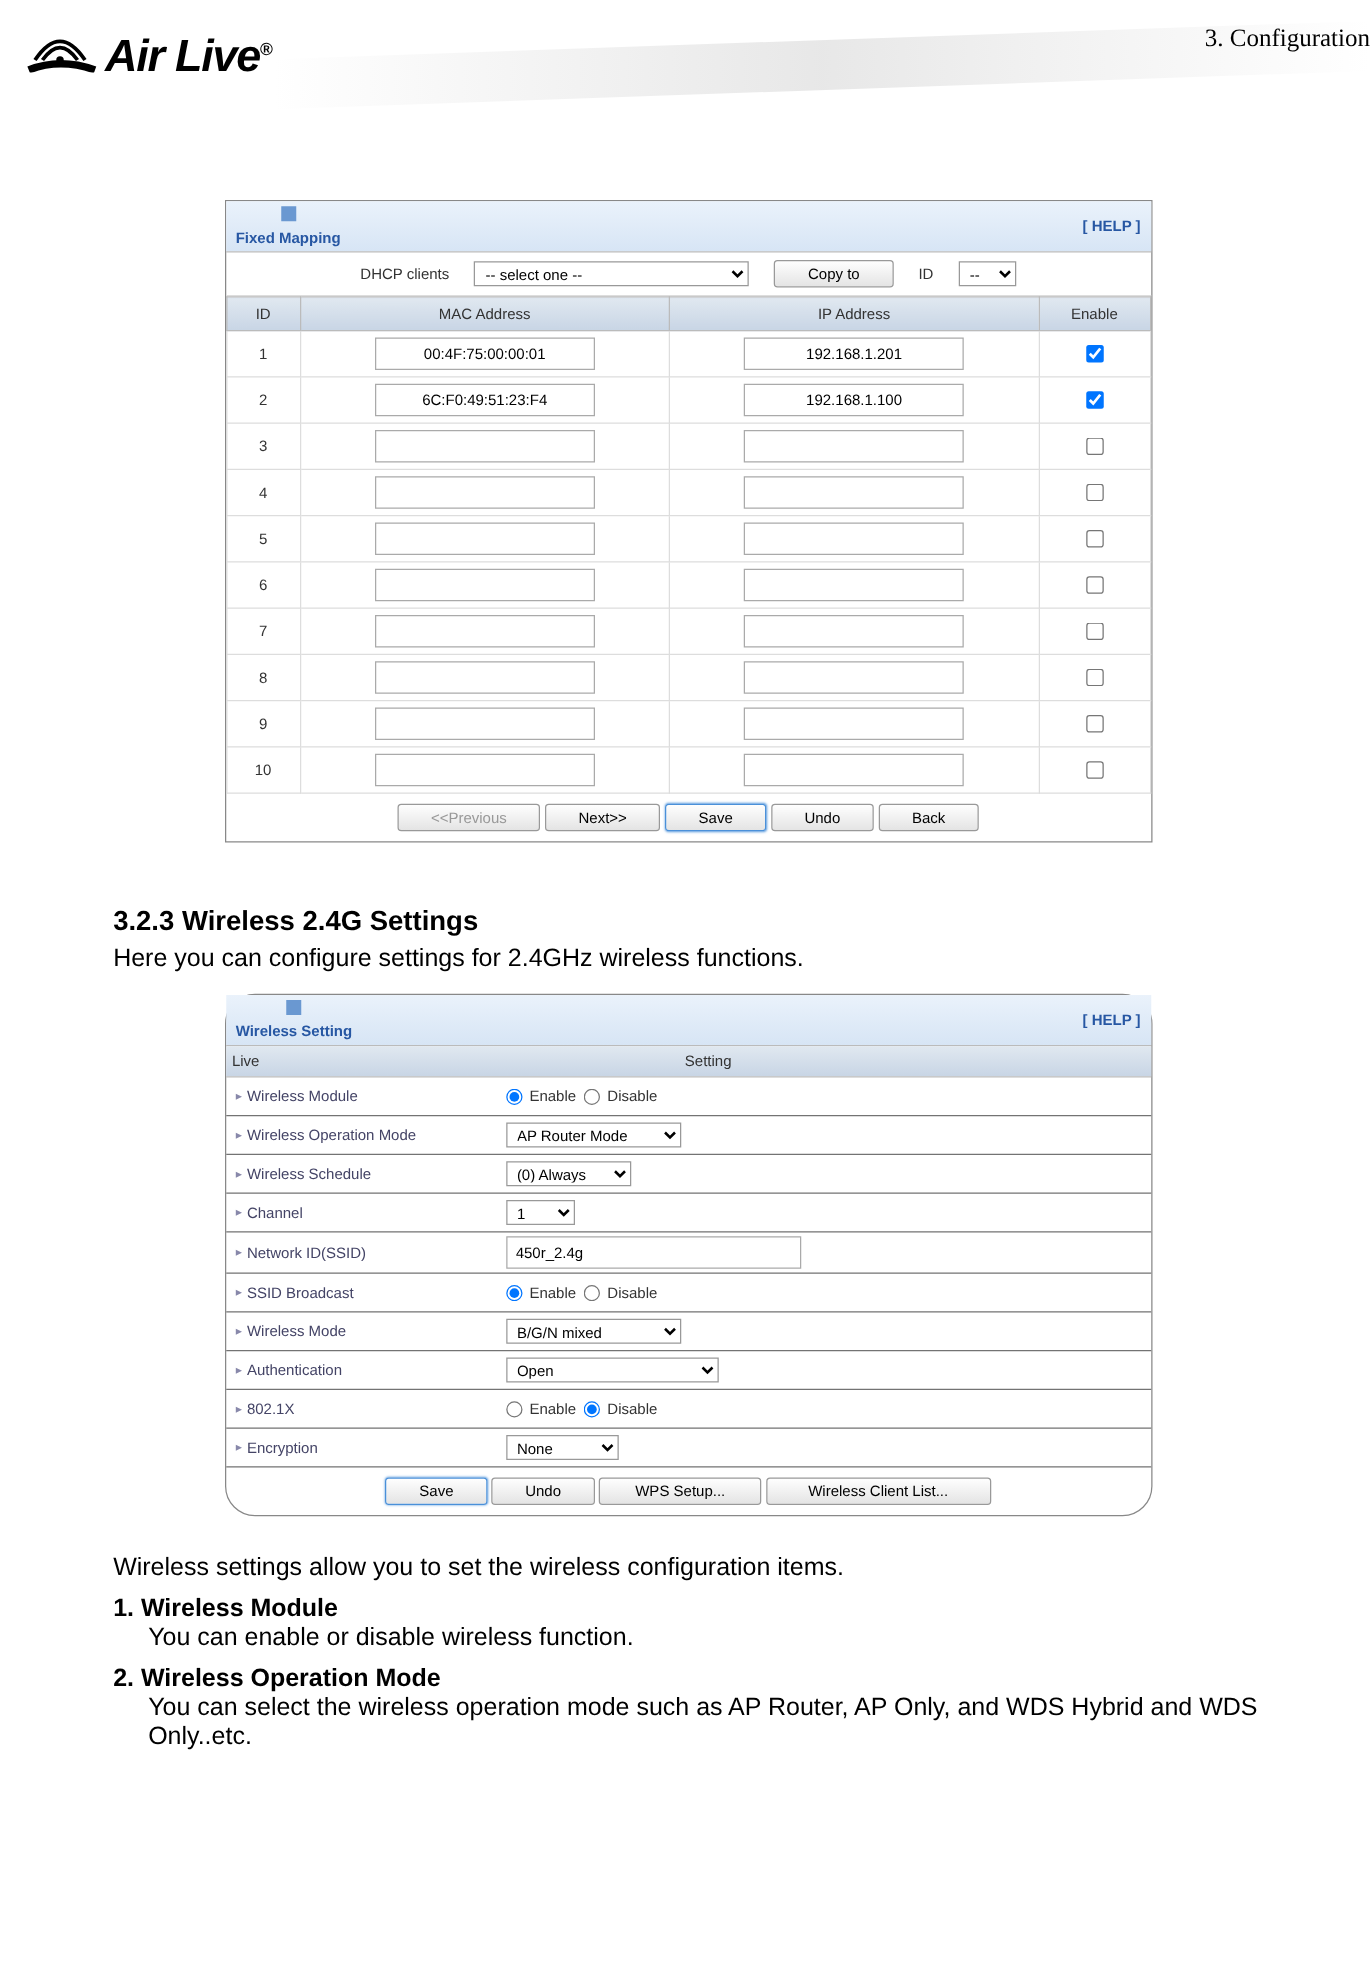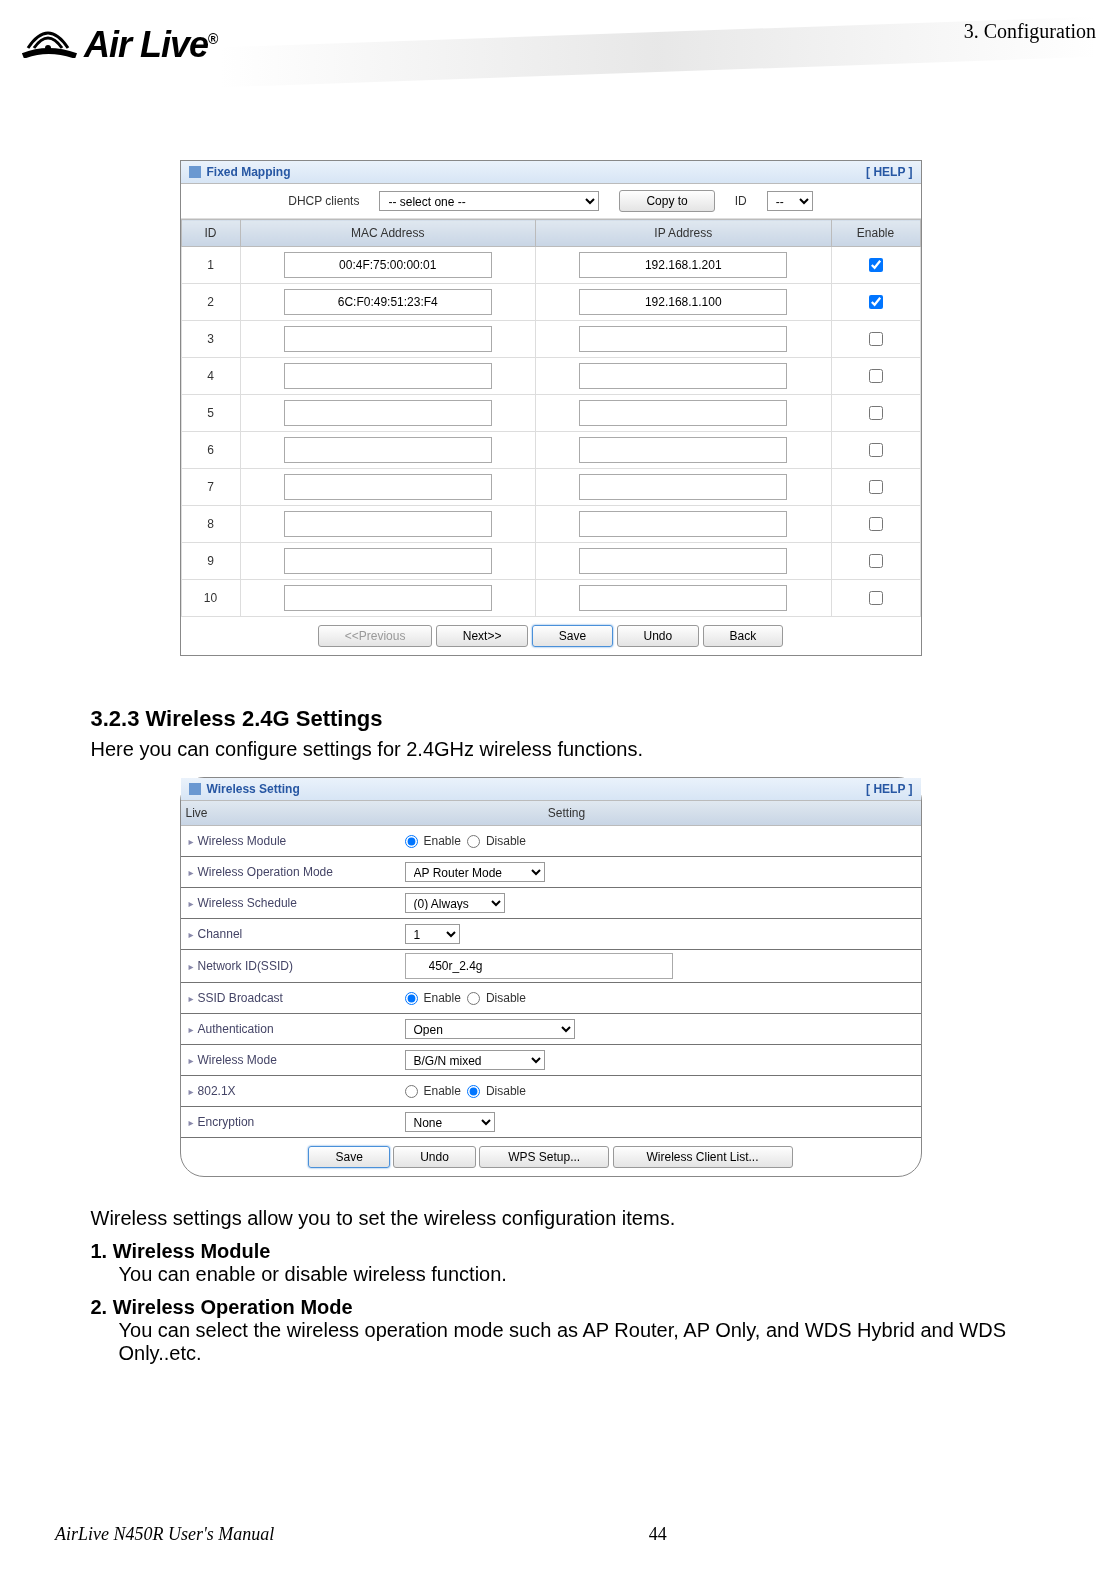--- a/index.html
+++ b/index.html
@@ -68,21 +68,21 @@
   .panel-fixed { width:740px; }
   .panel-wireless { width: 740px; margin-left:auto; margin-right:auto;border-radius:24px;}
   .panel-header {
     background: linear-gradient(#eaf2fb,#d7e5f5);
     display:flex; align-items:center;
     padding:4px 8px;
     font-weight:bold;
     color:#2757a3;
     border-bottom:1px solid #bbb;
   }
-  .panel-header .title { display:flex; align-items:center; gap:6px;}
+  .panel-header .title { display:flex; align-items:center; gap:6px;flex-direction:column;}
   .panel-header .help { margin-left:auto; color:#2757a3;}
   .sq-icon {
     width:12px;height:12px; background:#6a98d1; display:inline-block;
   }
 
   .dhcp-row{
     display:flex; align-items:center; justify-content:center;
     padding:6px 0; gap:20px;
     border-bottom:1px solid #ddd;
   }
@@ -99,21 +99,21 @@
 
   table.grid { width:100%; border-collapse:collapse;}
   table.grid th {
     background:linear-gradient(#e0e8f0,#c8d5e5); padding:6px 4px;
     border:1px solid #bbb; font-weight:normal; color:#333;
   }
   table.grid td {
     border:1px solid #ddd; padding:4px; text-align:center; height:28px;
   }
   .txt-input{
-    border:1px solid #aaa; background:#fff; padding:2px 23px; height:20px; width:160px;
+    border:1px solid #aaa; background:#fff; padding:2px 7px; height:20px; width:160px;
     text-align:center; font-family:inherit; font-size:12px;
   }
   .action-bar { text-align:center; padding:8px 0;}
   .grey-btn{color:#999;}
 
   
   .wrow { display:flex; align-items:center; border-bottom:1px solid #737373; min-height:30px;}
   .wrow .wlabel{
     width:210px; padding-left:8px; color:#446; display:flex; align-items:center; gap:4px;
   }
@@ -323,29 +323,29 @@
           <div class="wrow">
             <div class="wlabel">SSID Broadcast</div>
             <div class="wval">
       <input type="radio" name="r5" checked="" style="">
       <span>Enable</span>
       <input type="radio" name="r5" style="">
       <span>Disable</span>
             </div>
           </div>
           <div class="wrow">
+            <div class="wlabel">Wireless Mode</div>
+            <div class="wval">
+              <select class="select" style="width:140px"><option>B/G/N mixed</option></select>
+            </div>
+          </div>
+          <div class="wrow">
             <div class="wlabel">Authentication</div>
             <div class="wval">
               <select class="select" style="width:170px"><option>Open</option></select>
-            </div>
-          </div>
-          <div class="wrow">
-            <div class="wlabel">Wireless Mode</div>
-            <div class="wval">
-              <select class="select" style="width:140px"><option>B/G/N mixed</option></select>
             </div>
           </div>
           <div class="wrow">
             <div class="wlabel">802.1X</div>
             <div class="wval">
       <input type="radio" name="r8" style="">
       <span>Enable</span>
       <input type="radio" name="r8" checked="" style="">
       <span>Disable</span>
             </div>
@@ -368,17 +368,13 @@
     <div class="body-section desc-block">
       <p>Wireless settings allow you to set the wireless configuration items.</p>
       <p><span class="item-title">1.  Wireless Module</span><br>
         <span class="indent">You can enable or disable wireless function.</span></p>
       <p><span class="item-title">2.  Wireless Operation Mode</span><br>
         <span class="indent">You can select the wireless operation mode such as AP Router, AP Only, and WDS Hybrid and WDS Only..etc.</span></p>
     </div>
 
   </div>
 
-  <div class="footer">
-    <span>AirLive N450R User's Manual</span>
-    <span class="pg">44</span>
-  </div>
 </div>
 
 </body></html>

